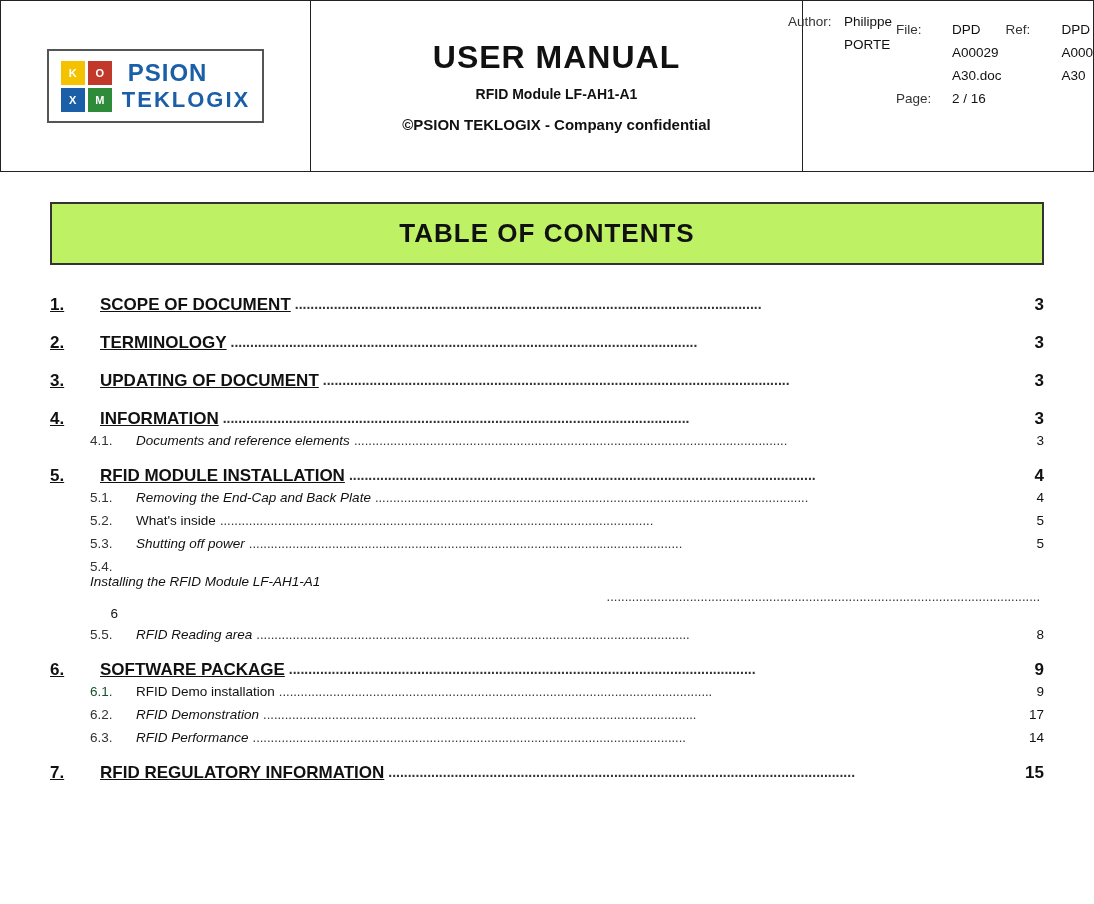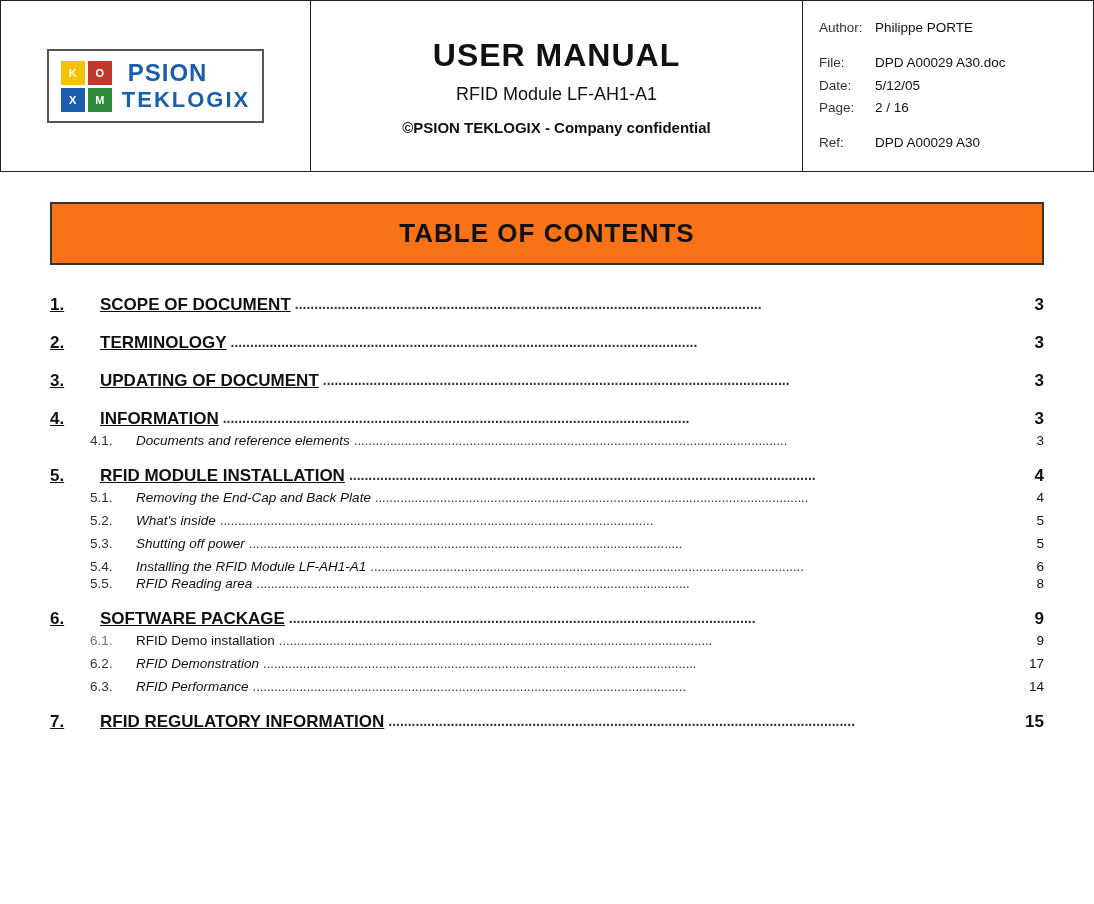--- a/index.html
+++ b/index.html
@@ -76,37 +76,36 @@
       padding: 10px 20px;
       text-align: center;
     }
     .header-title-cell .main-title {
       font-size: 32px;
       font-weight: bold;
       color: #111;
       letter-spacing: 1px;
     }
     .header-title-cell .subtitle {
-      font-size: 18px;
-      font-weight: normal;
+      font-size: 14px;
+      font-weight: bold;
       color: #111;
       margin-top: 10px;
     }
     .header-title-cell .confidential {
       font-size: 15px;
       font-weight: bold;
       color: #111;
       margin-top: 14px;
     }
 
     .header-meta-cell {
       width: 290px;
       padding: 10px 16px;
       display: flex;
-      flex-direction: column;
       justify-content: center;
       gap: 4px;
     }
     .meta-row {
       display: flex;
       gap: 8px;
       font-size: 13.5px;
       color: #111;
       line-height: 1.7;
     }
@@ -120,21 +119,21 @@
     }
 
     
     .content {
       padding: 30px 50px 30px 50px;
     }
 
     
     .toc-box {
       border: 2px solid #333;
-      background: #f97316;
+      background: #bef264;
       text-align: center;
       padding: 14px 20px;
       margin-bottom: 30px;
     }
     .toc-box-title {
       font-size: 26px;
       font-weight: bold;
       color: #111;
       letter-spacing: 1px;
     }
@@ -180,24 +179,20 @@
       <div class="meta-row">
         <span class="meta-label">Author:</span>
         <span class="meta-value">Philippe PORTE</span>
       </div>
       <div style="margin-top:8px;">
         <div class="meta-row">
           <span class="meta-label">File:</span>
           <span class="meta-value">DPD A00029 A30.doc</span>
         </div>
         <div class="meta-row">
-          <span class="meta-label">Date:</span>
-          <span class="meta-value">5/12/05</span>
-        </div>
-        <div class="meta-row">
           <span class="meta-label">Page:</span>
           <span class="meta-value">2 /  16</span>
         </div>
       </div>
       <div style="margin-top:8px;">
         <div class="meta-row">
           <span class="meta-label">Ref:</span>
           <span class="meta-value">DPD A00029 A30</span>
         </div>
       </div>
@@ -248,50 +243,50 @@
           <span style="min-width: 28px; text-align: right; font-weight: bold;">4</span>
         </div>
         <div style="display: flex; align-items: baseline; margin-bottom: 6px; font-size: 13.5px; color: rgb(17, 17, 17); padding-left: 40px;">
           <span style="min-width: 46px; font-size: 13.5px; color: rgb(51, 51, 51);">5.1.</span>
           <span style="font-size: 13.5px; white-space: nowrap; font-style: italic;">Removing the End-Cap and Back Plate</span>
           <span style="flex: 1 1 0%; overflow: hidden; white-space: nowrap; padding: 0px 4px 2px; align-self: flex-end; font-size: 13px; color: rgb(51, 51, 51);">........................................................................................................................</span>
           <span style="min-width: 28px; text-align: right; font-size: 13.5px;">4</span>
         </div>
         <div style="display: flex; align-items: baseline; margin-bottom: 6px; font-size: 13.5px; color: rgb(17, 17, 17); padding-left: 40px;">
           <span style="min-width: 46px; font-size: 13.5px; color: rgb(51, 51, 51);">5.2.</span>
-          <span style="font-size: 13.5px; white-space: nowrap; font-style: italic;">What's inside</span>
+          <span style="font-size: 13.5px; white-space: nowrap; ">What's inside</span>
           <span style="flex: 1 1 0%; overflow: hidden; white-space: nowrap; padding: 0px 4px 2px; align-self: flex-end; font-size: 13px; color: rgb(51, 51, 51);">........................................................................................................................</span>
           <span style="min-width: 28px; text-align: right; font-size: 13.5px;">5</span>
         </div>
         <div style="display: flex; align-items: baseline; margin-bottom: 6px; font-size: 13.5px; color: rgb(17, 17, 17); padding-left: 40px;">
           <span style="min-width: 46px; font-size: 13.5px; color: rgb(51, 51, 51);">5.3.</span>
           <span style="font-size: 13.5px; white-space: nowrap; font-style: italic;">Shutting off power</span>
           <span style="flex: 1 1 0%; overflow: hidden; white-space: nowrap; padding: 0px 4px 2px; align-self: flex-end; font-size: 13px; color: rgb(51, 51, 51);">........................................................................................................................</span>
           <span style="min-width: 28px; text-align: right; font-size: 13.5px;">5</span>
         </div>
-        <div style="display: flex; align-items: baseline; font-size: 13.5px; color: rgb(17, 17, 17); padding-left: 40px;">
+        <div style="display: flex; align-items: baseline; margin-bottom: 6px; font-size: 13.5px; color: rgb(17, 17, 17); padding-left: 40px; flex-direction: column;">
           <span style="min-width: 46px; font-size: 13.5px; color: rgb(51, 51, 51);">5.4.</span>
           <span style="font-size: 13.5px; white-space: nowrap; font-style: italic;">Installing the RFID Module LF-AH1-A1</span>
           <span style="flex: 1 1 0%; overflow: hidden; white-space: nowrap; padding: 0px 4px 2px; align-self: flex-end; font-size: 13px; color: rgb(51, 51, 51);">........................................................................................................................</span>
           <span style="min-width: 28px; text-align: right; font-size: 13.5px;">6</span>
         </div>
         <div style="display: flex; align-items: baseline; margin-bottom: 16px; font-size: 13.5px; color: rgb(17, 17, 17); padding-left: 40px;">
           <span style="min-width: 46px; font-size: 13.5px; color: rgb(51, 51, 51);">5.5.</span>
           <span style="font-size: 13.5px; white-space: nowrap; font-style: italic; text-align: center;">RFID Reading area</span>
           <span style="flex: 1 1 0%; overflow: hidden; white-space: nowrap; padding: 0px 4px 2px; align-self: flex-end; font-size: 13px; color: rgb(51, 51, 51);">........................................................................................................................</span>
           <span style="min-width: 28px; text-align: right; font-size: 13.5px;">8</span>
         </div>
         <div style="display: flex; align-items: baseline; margin-bottom: 4px; font-size: 17px; font-weight: bold; color: rgb(17, 17, 17);">
           <span style="min-width: 50px; font-weight: bold; text-decoration: underline;">6.</span>
           <span style="font-weight: bold; text-decoration: underline; white-space: nowrap;">SOFTWARE PACKAGE</span>
           <span style="flex: 1 1 0%; overflow: hidden; white-space: nowrap; padding: 0px 4px 3px; align-self: flex-end; font-size: 14px; font-weight: bold; color: rgb(51, 51, 51);">........................................................................................................................</span>
           <span style="min-width: 28px; text-align: right; font-weight: bold;">9</span>
         </div>
         <div style="display: flex; align-items: baseline; margin-bottom: 6px; font-size: 13.5px; color: rgb(17, 17, 17); padding-left: 40px;">
-          <span style="min-width: 46px; font-size: 13.5px; color: #737373;">6.1.</span>
+          <span style="min-width: 46px; font-size: 13.5px; color: #14532d;">6.1.</span>
           <span style="font-size: 13.5px; white-space: nowrap; ">RFID Demo installation</span>
           <span style="flex: 1 1 0%; overflow: hidden; white-space: nowrap; padding: 0px 4px 2px; align-self: flex-end; font-size: 13px; color: rgb(51, 51, 51);">........................................................................................................................</span>
           <span style="min-width: 28px; text-align: right; font-size: 13.5px;">9</span>
         </div>
         <div style="display: flex; align-items: baseline; margin-bottom: 6px; font-size: 13.5px; color: rgb(17, 17, 17); padding-left: 40px;">
           <span style="min-width: 46px; font-size: 13.5px; color: rgb(51, 51, 51);">6.2.</span>
           <span style="font-size: 13.5px; white-space: nowrap; font-style: italic;">RFID Demonstration</span>
           <span style="flex: 1 1 0%; overflow: hidden; white-space: nowrap; padding: 0px 4px 2px; align-self: flex-end; font-size: 13px; color: rgb(51, 51, 51);">........................................................................................................................</span>
           <span style="min-width: 28px; text-align: right; font-size: 13.5px;">17</span>
         </div>

